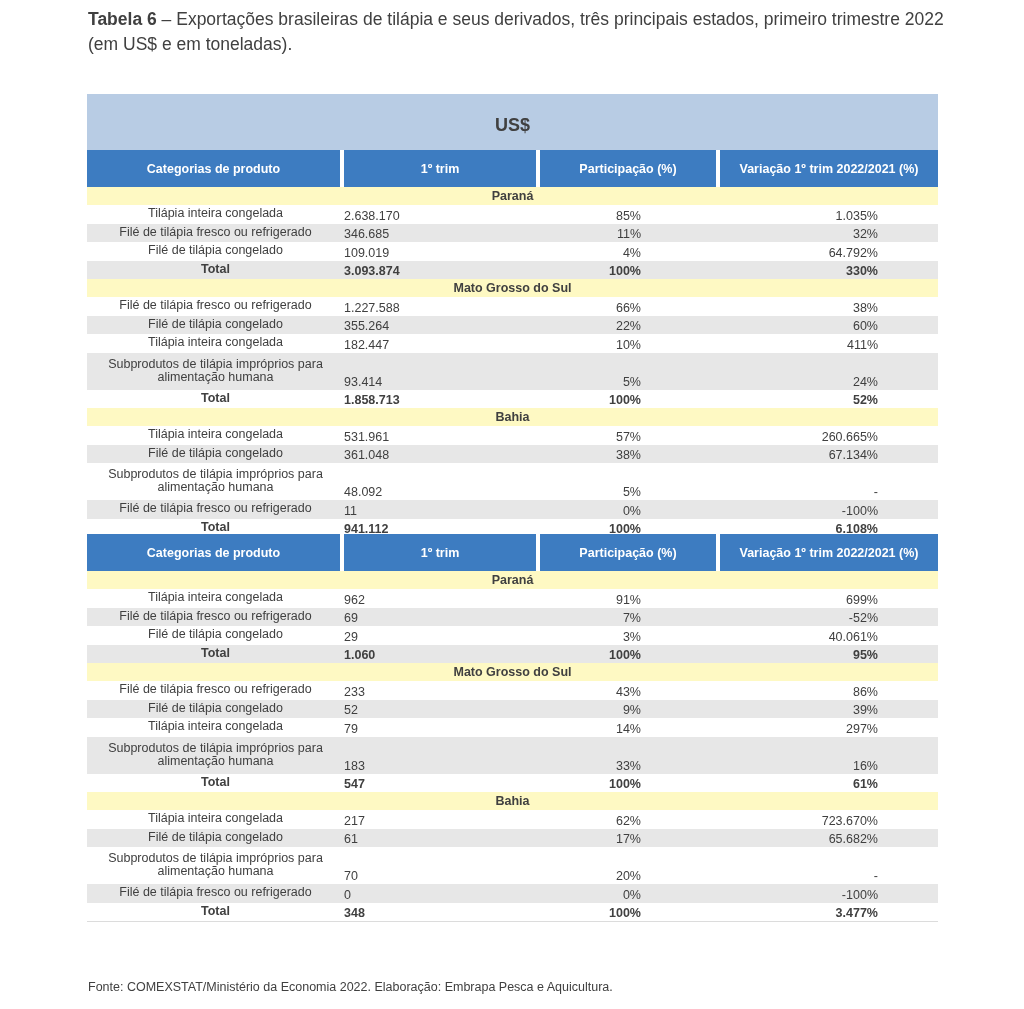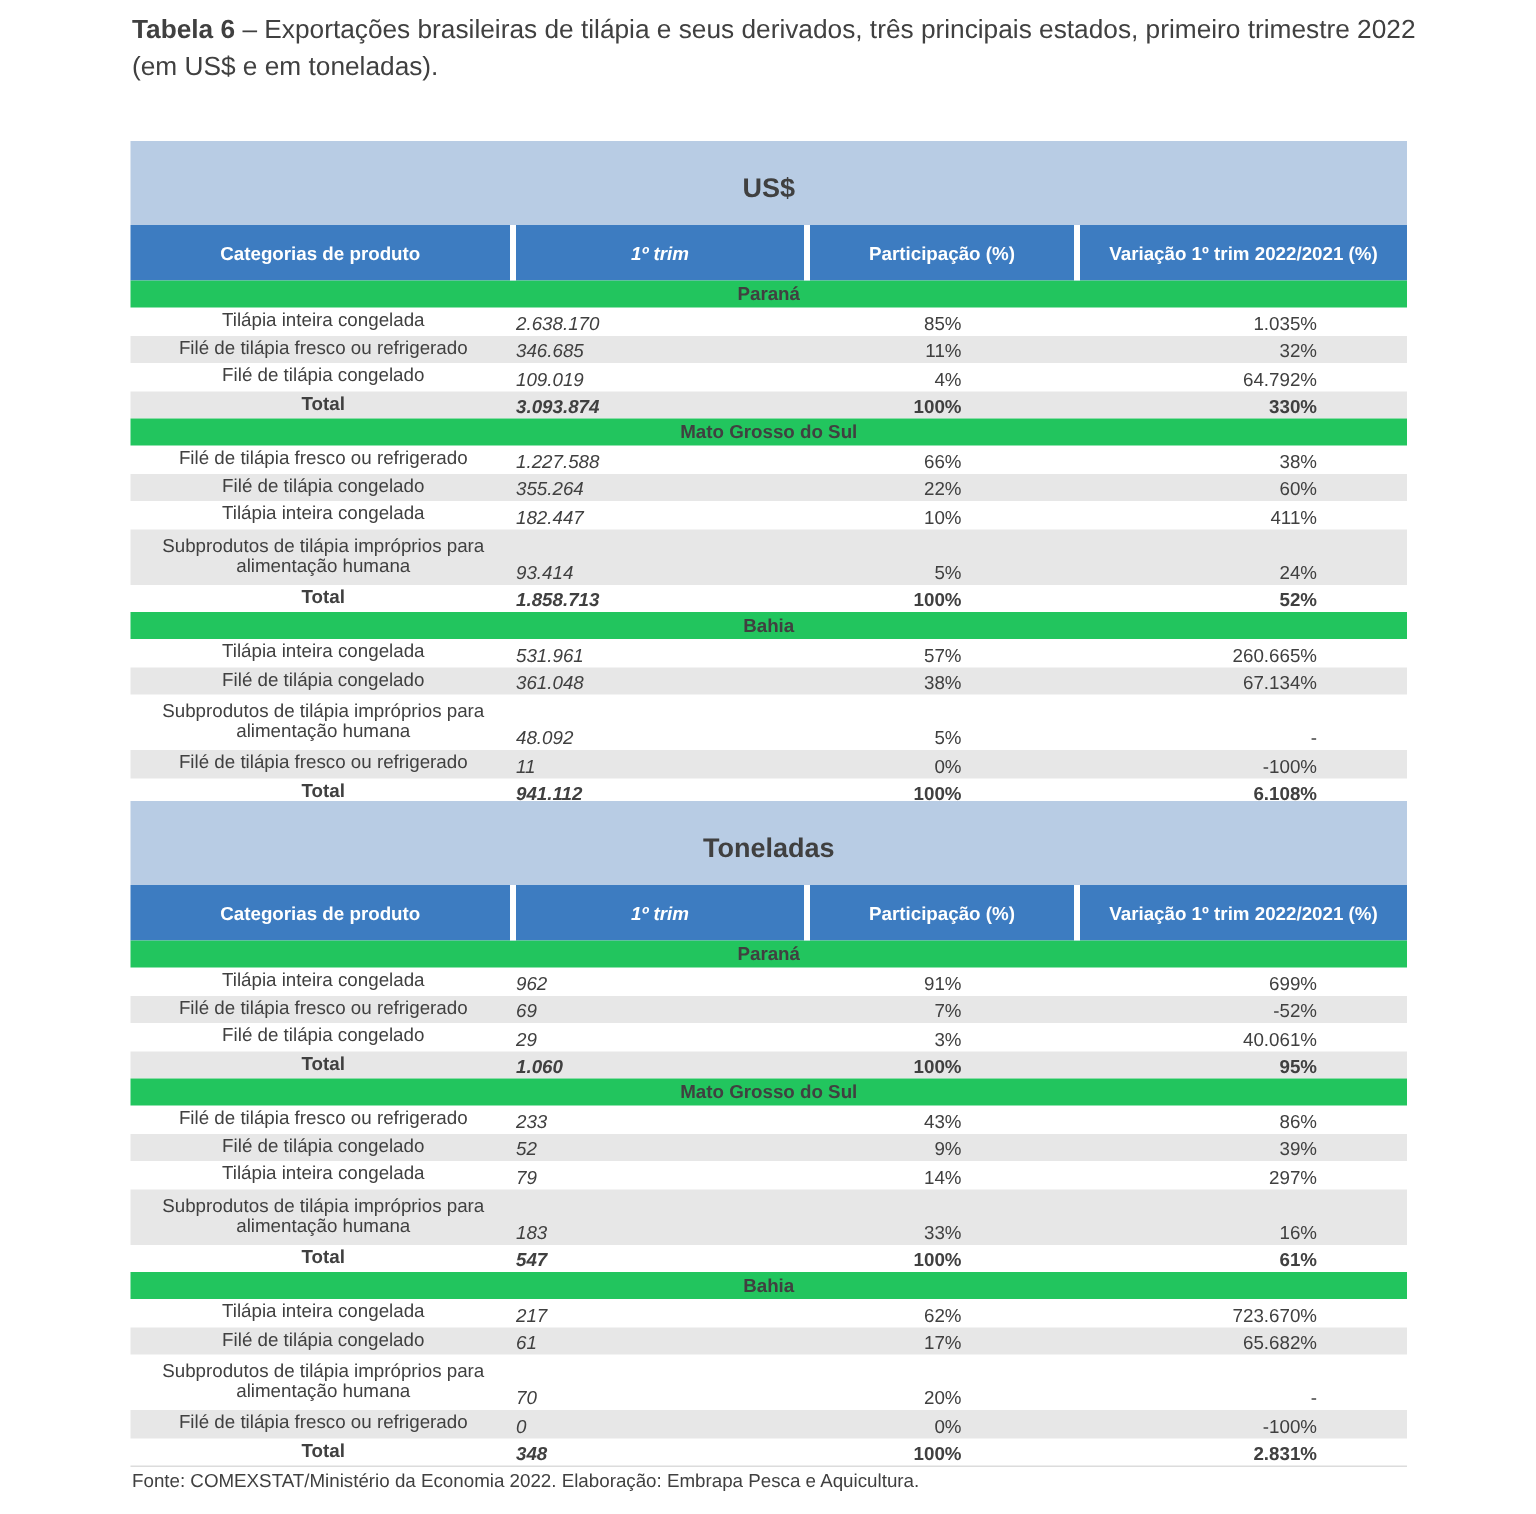--- a/index.html
+++ b/index.html
@@ -9,24 +9,24 @@
   .caption b { color: #404040; font-weight: bold; }
   .tbl { position: absolute; left: 87px; width: 851px; }
   .tbl-us { top: 94px; }
   .tbl-ton { top: 534px; }
   .unit { background: #b8cce4; height: 56px; display: flex; align-items: center; justify-content: center;
           font-weight: bold; font-size: 18px; color: #404040; padding-top: 6px; box-sizing: border-box; }
   .hdr { display: flex; background: #3d7cc1; height: 37px; color: #ffffff; font-weight: bold; font-size: 12.5px; }
   .hdr > div { display: flex; align-items: center; justify-content: center; text-align: center; line-height: 14px; border-right: 4px solid #ffffff; box-sizing: border-box; }
   .hdr > div:last-child { border-right: none; }
   .c1 { width: 257px; }
-  .c2 { width: 196px; font-style: italic; }
+  .c2 { width: 196px; }
   .c3 { width: 180px; }
   .c4 { width: 218px; }
-  .state { background: #22c55e; height: 18px; line-height: 18px; text-align: center; font-weight: bold; font-size: 12.5px; color: #404040; }
+  .state { background: #fef9c3; height: 18px; line-height: 18px; text-align: center; font-weight: bold; font-size: 12.5px; color: #404040; }
   .row { display: flex; height: 18.5px; font-size: 12.5px; color: #404040; align-items: flex-end; }
   .row.alt { background: #e7e7e7; }
   .row.tall { height: 37px; }
   .row .c1 { text-align: center; line-height: 13px; align-self: center; }
   .row .c2 { text-align: left; padding-right: 92px; box-sizing: border-box; }
   .row .c3 { text-align: right; padding-right: 79px; box-sizing: border-box; }
   .row .c4 { text-align: right; padding-right: 60px; box-sizing: border-box; }
   .row.total { font-weight: bold; }
   .row > div { padding-bottom: 1px; }
   .bottom-line { height: 1px; background: #dcdcdc; }
@@ -127,21 +127,20 @@
       <div class="c4">-100%</div>
     </div>
     <div class="row total">
       <div class="c1">Total</div>
       <div class="c2">941.112</div>
       <div class="c3">100%</div>
       <div class="c4">6.108%</div>
     </div>
   </div>
 <div class="tbl tbl-ton">
-    <div class="unit">Toneladas</div>
     <div class="hdr">
       <div class="c1">Categorias de produto</div>
       <div class="c2">1º trim</div>
       <div class="c3">Participação (%)</div>
       <div class="c4">Variação 1º trim 2022/2021 (%)</div>
     </div>
     <div class="state">Paraná</div>
     <div class="row">
       <div class="c1">Tilápia inteira congelada</div>
       <div class="c2">962</div>
@@ -219,18 +218,18 @@
     <div class="row alt">
       <div class="c1">Filé de tilápia fresco ou refrigerado</div>
       <div class="c2">0</div>
       <div class="c3">0%</div>
       <div class="c4">-100%</div>
     </div>
     <div class="row total">
       <div class="c1">Total</div>
       <div class="c2">348</div>
       <div class="c3">100%</div>
-      <div class="c4">2.831%</div>
+      <div class="c4">3.477%</div>
     </div>
     <div class="bottom-line"></div>
   </div>
 
 <div class="source">Fonte: COMEXSTAT/Ministério da Economia 2022.  Elaboração: Embrapa Pesca e Aquicultura.</div>
 
 </body></html>

